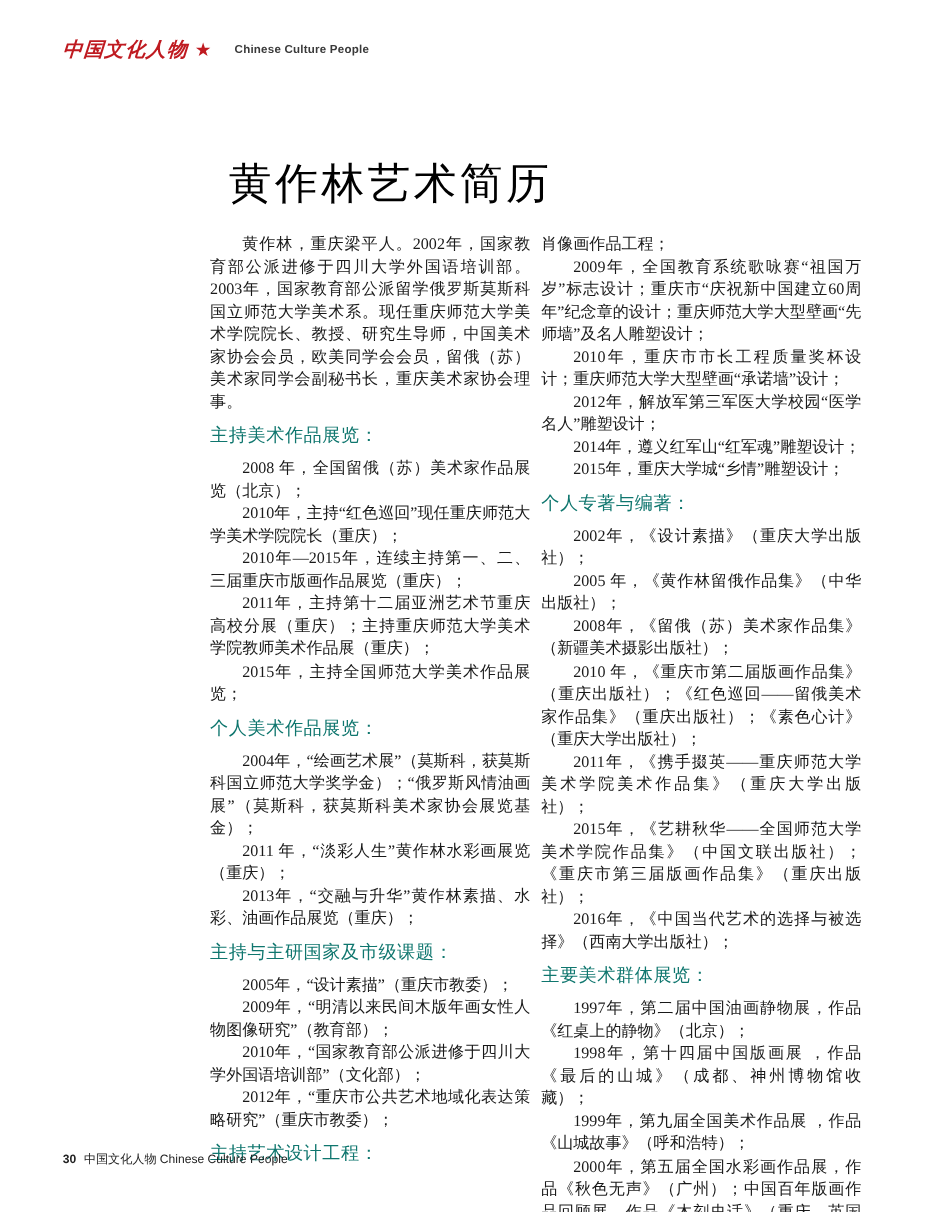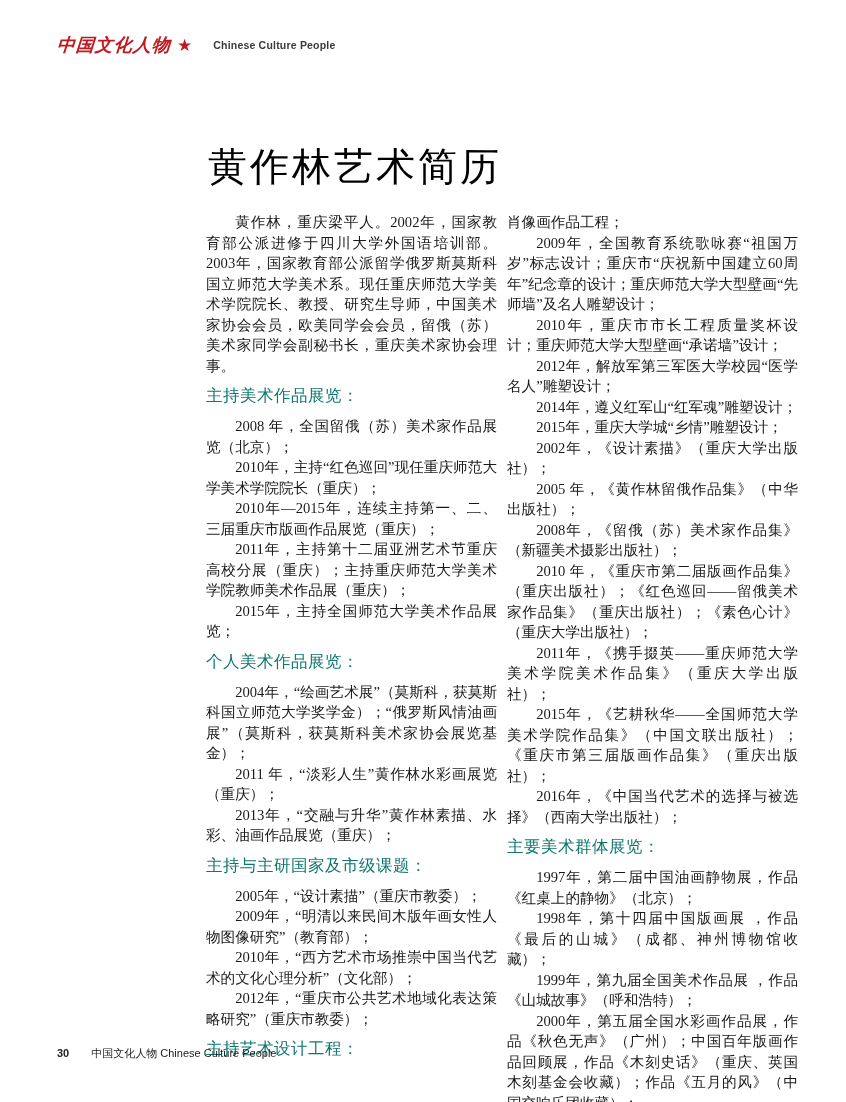--- a/index.html
+++ b/index.html
@@ -23,39 +23,39 @@
     font-size:10.5px;color:#3a3a3a;font-weight:bold;margin-left:15px;letter-spacing:0.2px;
   }
   
   .doc-title{
     position:absolute;left:196px;top:128px;margin:12px;
     font-family:"Liberation Serif","DejaVu Serif",serif;
     font-size:39px;font-weight:400;color:#000000;letter-spacing:3px;white-space:nowrap;
   }
   
   .body-cols{
-    position:absolute;left:206px;top:212px;width:592px;height:820px;
+    position:absolute;left:191px;top:212px;width:592px;height:820px;
     display:flex;gap:10px;
   }
   .col{width:291px;}
   .para{
     margin:0;font-size:14.6px;line-height:20.5px;text-indent:2em;
     text-align:justify;color:#191919;
   }
   .para.no-indent{text-indent:0;}
   .sec-heading{
     margin:9px 0 9px 0;
     font-family:"Liberation Sans","DejaVu Sans",sans-serif;
     font-size:16.5px;font-weight:normal;color:#0f766e;letter-spacing:0.5px;
   }
   
   .footer{
     position:absolute;left:57px;top:1046px;
     font-family:"Liberation Sans","DejaVu Sans",sans-serif;
-    font-size:11px;color:#222;display:flex;align-items:baseline;gap:22px;
+    font-size:11px;color:#222;display:flex;align-items:baseline;gap:7px;
   }
   .footer .pageno{font-weight:bold;}
 </style>
 </head>
 <body>
 
 <div class="masthead">
   <span class="logo-cn" style="color: rgb(191, 26, 32);">中国文化人物</span>
   <span class="logo-star" style="color: rgb(191, 26, 32);">★</span>
   <span class="logo-en">Chinese Culture People</span>
@@ -72,31 +72,32 @@
       <p class="para">2010年—2015年，连续主持第一、二、三届重庆市版画作品展览（重庆）；</p>
       <p class="para">2011年，主持第十二届亚洲艺术节重庆高校分展（重庆）；主持重庆师范大学美术学院教师美术作品展（重庆）；</p>
       <p class="para">2015年，主持全国师范大学美术作品展览；</p>
       <h3 class="sec-heading">个人美术作品展览：</h3>
       <p class="para">2004年，“绘画艺术展”（莫斯科，获莫斯科国立师范大学奖学金）；“俄罗斯风情油画展”（莫斯科，获莫斯科美术家协会展览基金）；</p>
       <p class="para">2011 年，“淡彩人生”黄作林水彩画展览（重庆）；</p>
       <p class="para">2013年，“交融与升华”黄作林素描、水彩、油画作品展览（重庆）；</p>
       <h3 class="sec-heading">主持与主研国家及市级课题：</h3>
       <p class="para">2005年，“设计素描”（重庆市教委）；</p>
       <p class="para">2009年，“明清以来民间木版年画女性人物图像研究”（教育部）；</p>
-      <p class="para">2010年，“西方艺术市场推崇中国当代艺术的文化心理分析”（文化部）；</p>
+      <p class="para">2010年，“国家教育部公派进修于四川大学外国语培训部”（文化部）；</p>
       <p class="para">2012年，“重庆市公共艺术地域化表达策略研究”（重庆市教委）；</p>
       <h3 class="sec-heading">主持艺术设计工程：</h3>
     </div>
   <div class="col">
       <p class="para no-indent">肖像画作品工程；</p>
       <p class="para">2009年，全国教育系统歌咏赛“祖国万岁”标志设计；重庆市“庆祝新中国建立60周年”纪念章的设计；重庆师范大学大型壁画“先师墙”及名人雕塑设计；</p>
       <p class="para">2010年，重庆市市长工程质量奖杯设计；重庆师范大学大型壁画“承诺墙”设计；</p>
       <p class="para">2012年，解放军第三军医大学校园“医学名人”雕塑设计；</p>
       <p class="para">2014年，遵义红军山“红军魂”雕塑设计；</p>
       <p class="para">2015年，重庆大学城“乡情”雕塑设计；</p>
+      <h3 class="sec-heading">个人专著与编著：</h3>
       <p class="para">2002年，《设计素描》（重庆大学出版社）；</p>
       <p class="para">2005 年，《黄作林留俄作品集》（中华出版社）；</p>
       <p class="para">2008年，《留俄（苏）美术家作品集》（新疆美术摄影出版社）；</p>
       <p class="para">2010 年，《重庆市第二届版画作品集》（重庆出版社）；《红色巡回——留俄美术家作品集》（重庆出版社）；《素色心计》（重庆大学出版社）；</p>
       <p class="para">2011年，《携手掇英——重庆师范大学美术学院美术作品集》（重庆大学出版社）；</p>
       <p class="para">2015年，《艺耕秋华——全国师范大学美术学院作品集》（中国文联出版社）；《重庆市第三届版画作品集》（重庆出版社）；</p>
       <p class="para">2016年，《中国当代艺术的选择与被选择》（西南大学出版社）；</p>
       <h3 class="sec-heading">主要美术群体展览：</h3>
       <p class="para">1997年，第二届中国油画静物展，作品《红桌上的静物》（北京）；</p>
       <p class="para">1998年，第十四届中国版画展 ，作品《最后的山城》（成都、神州博物馆收藏）；</p>

